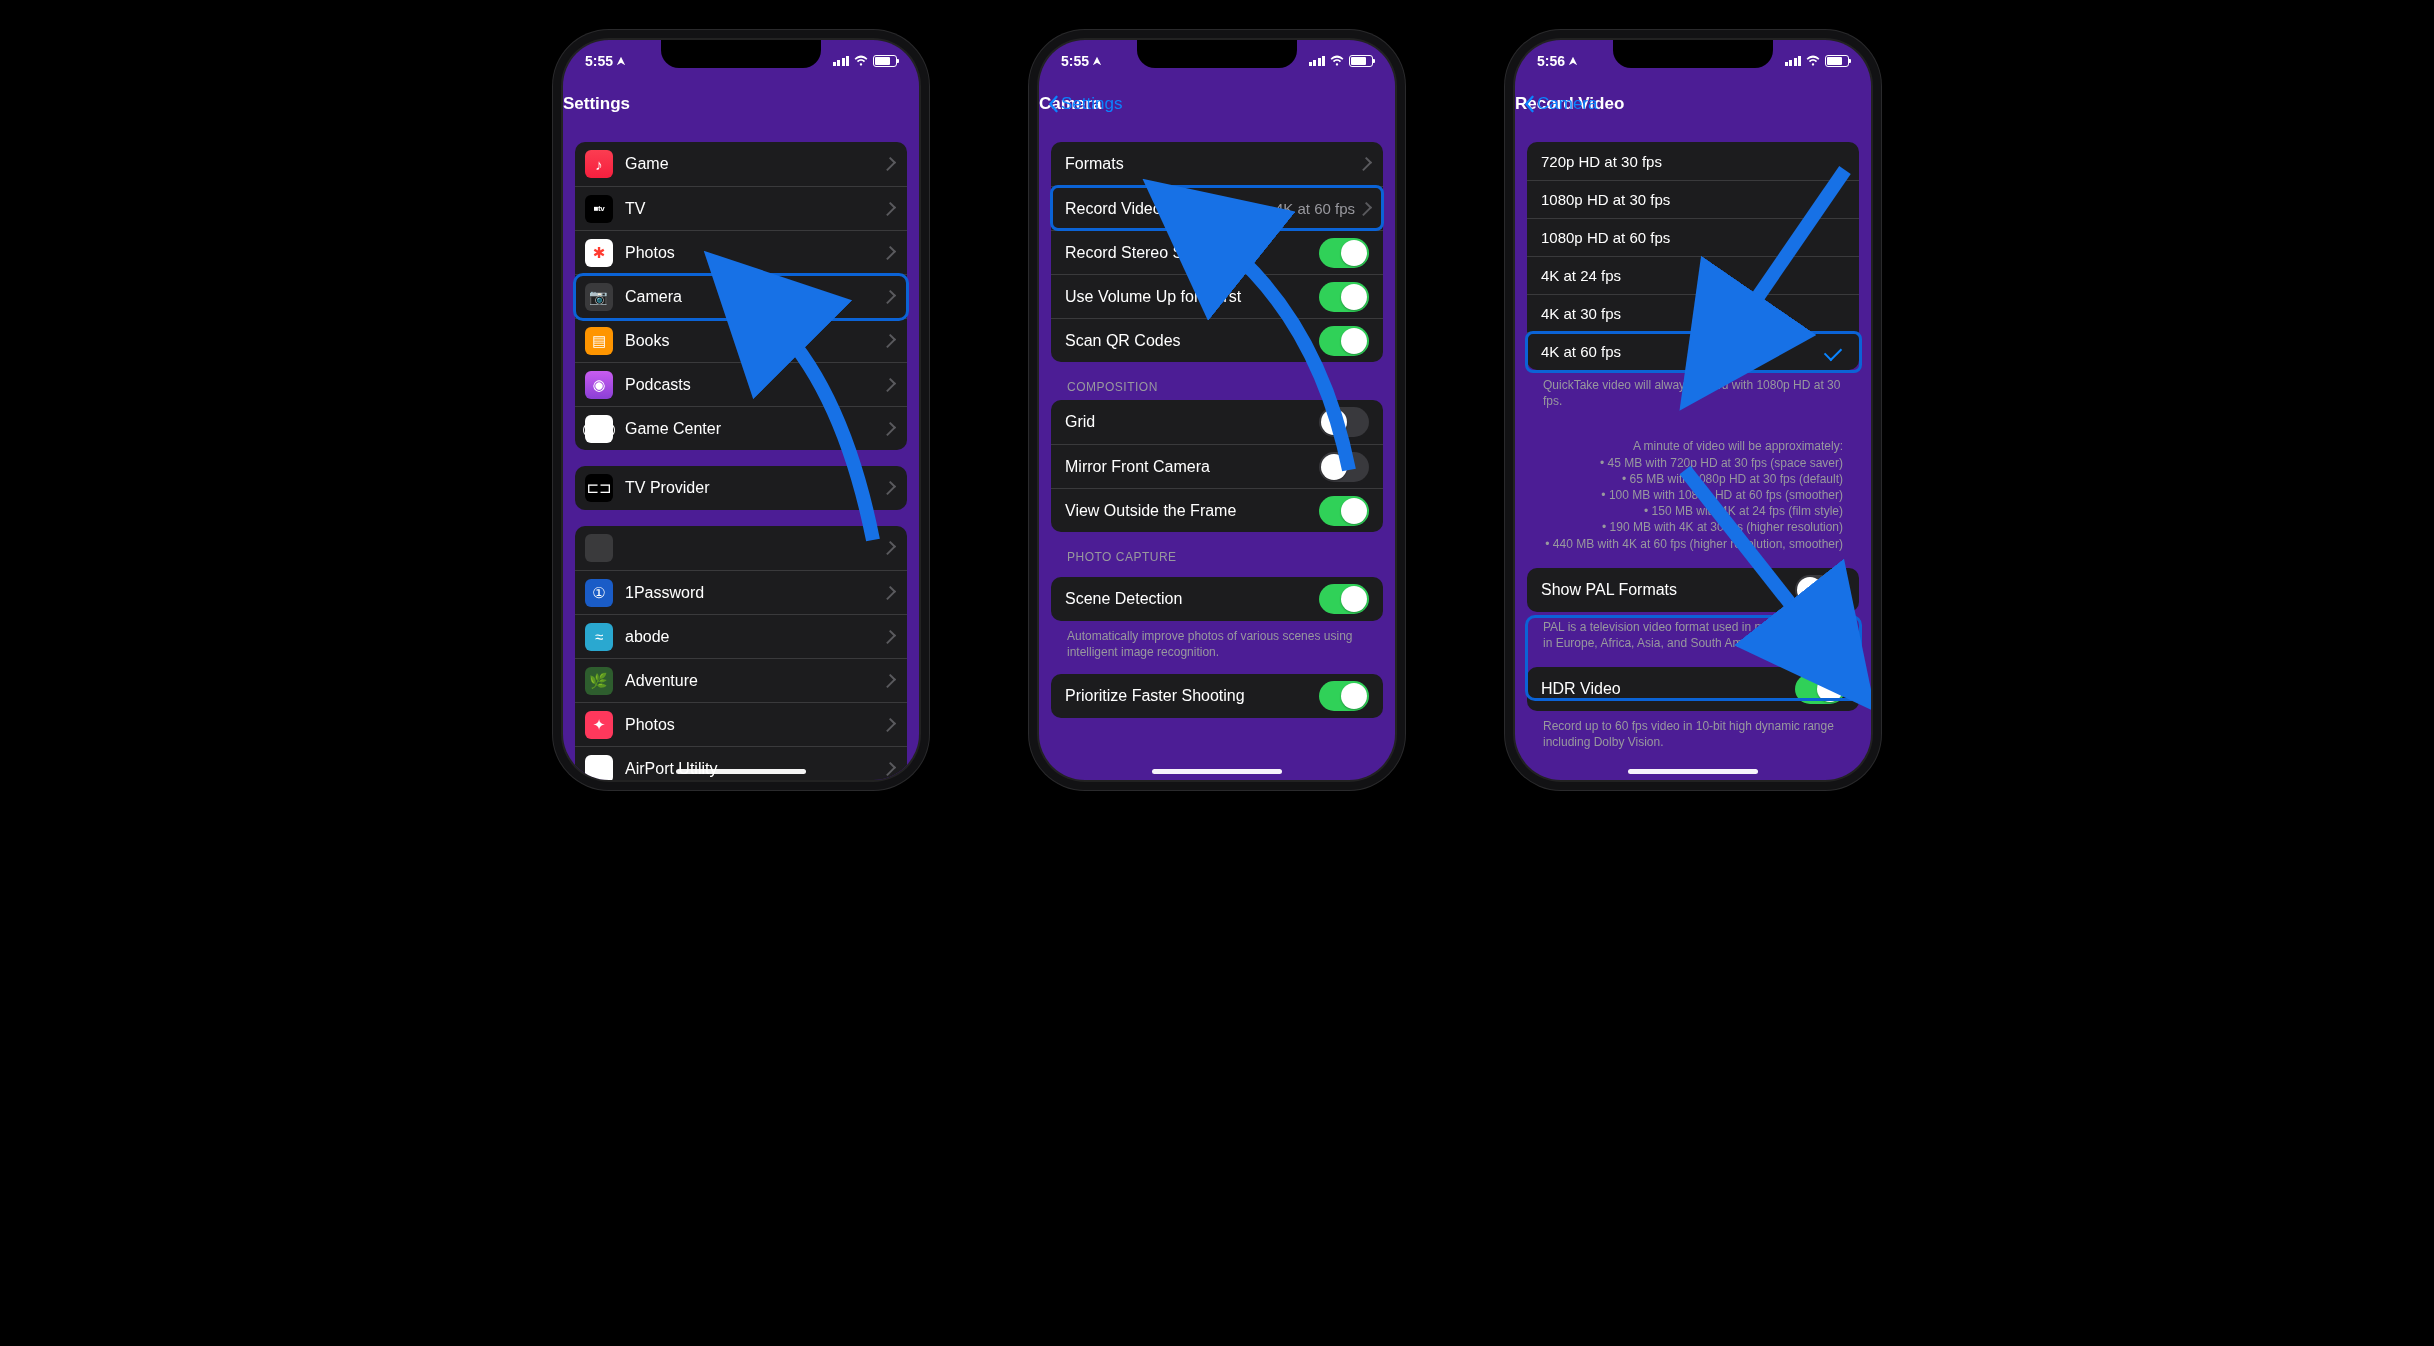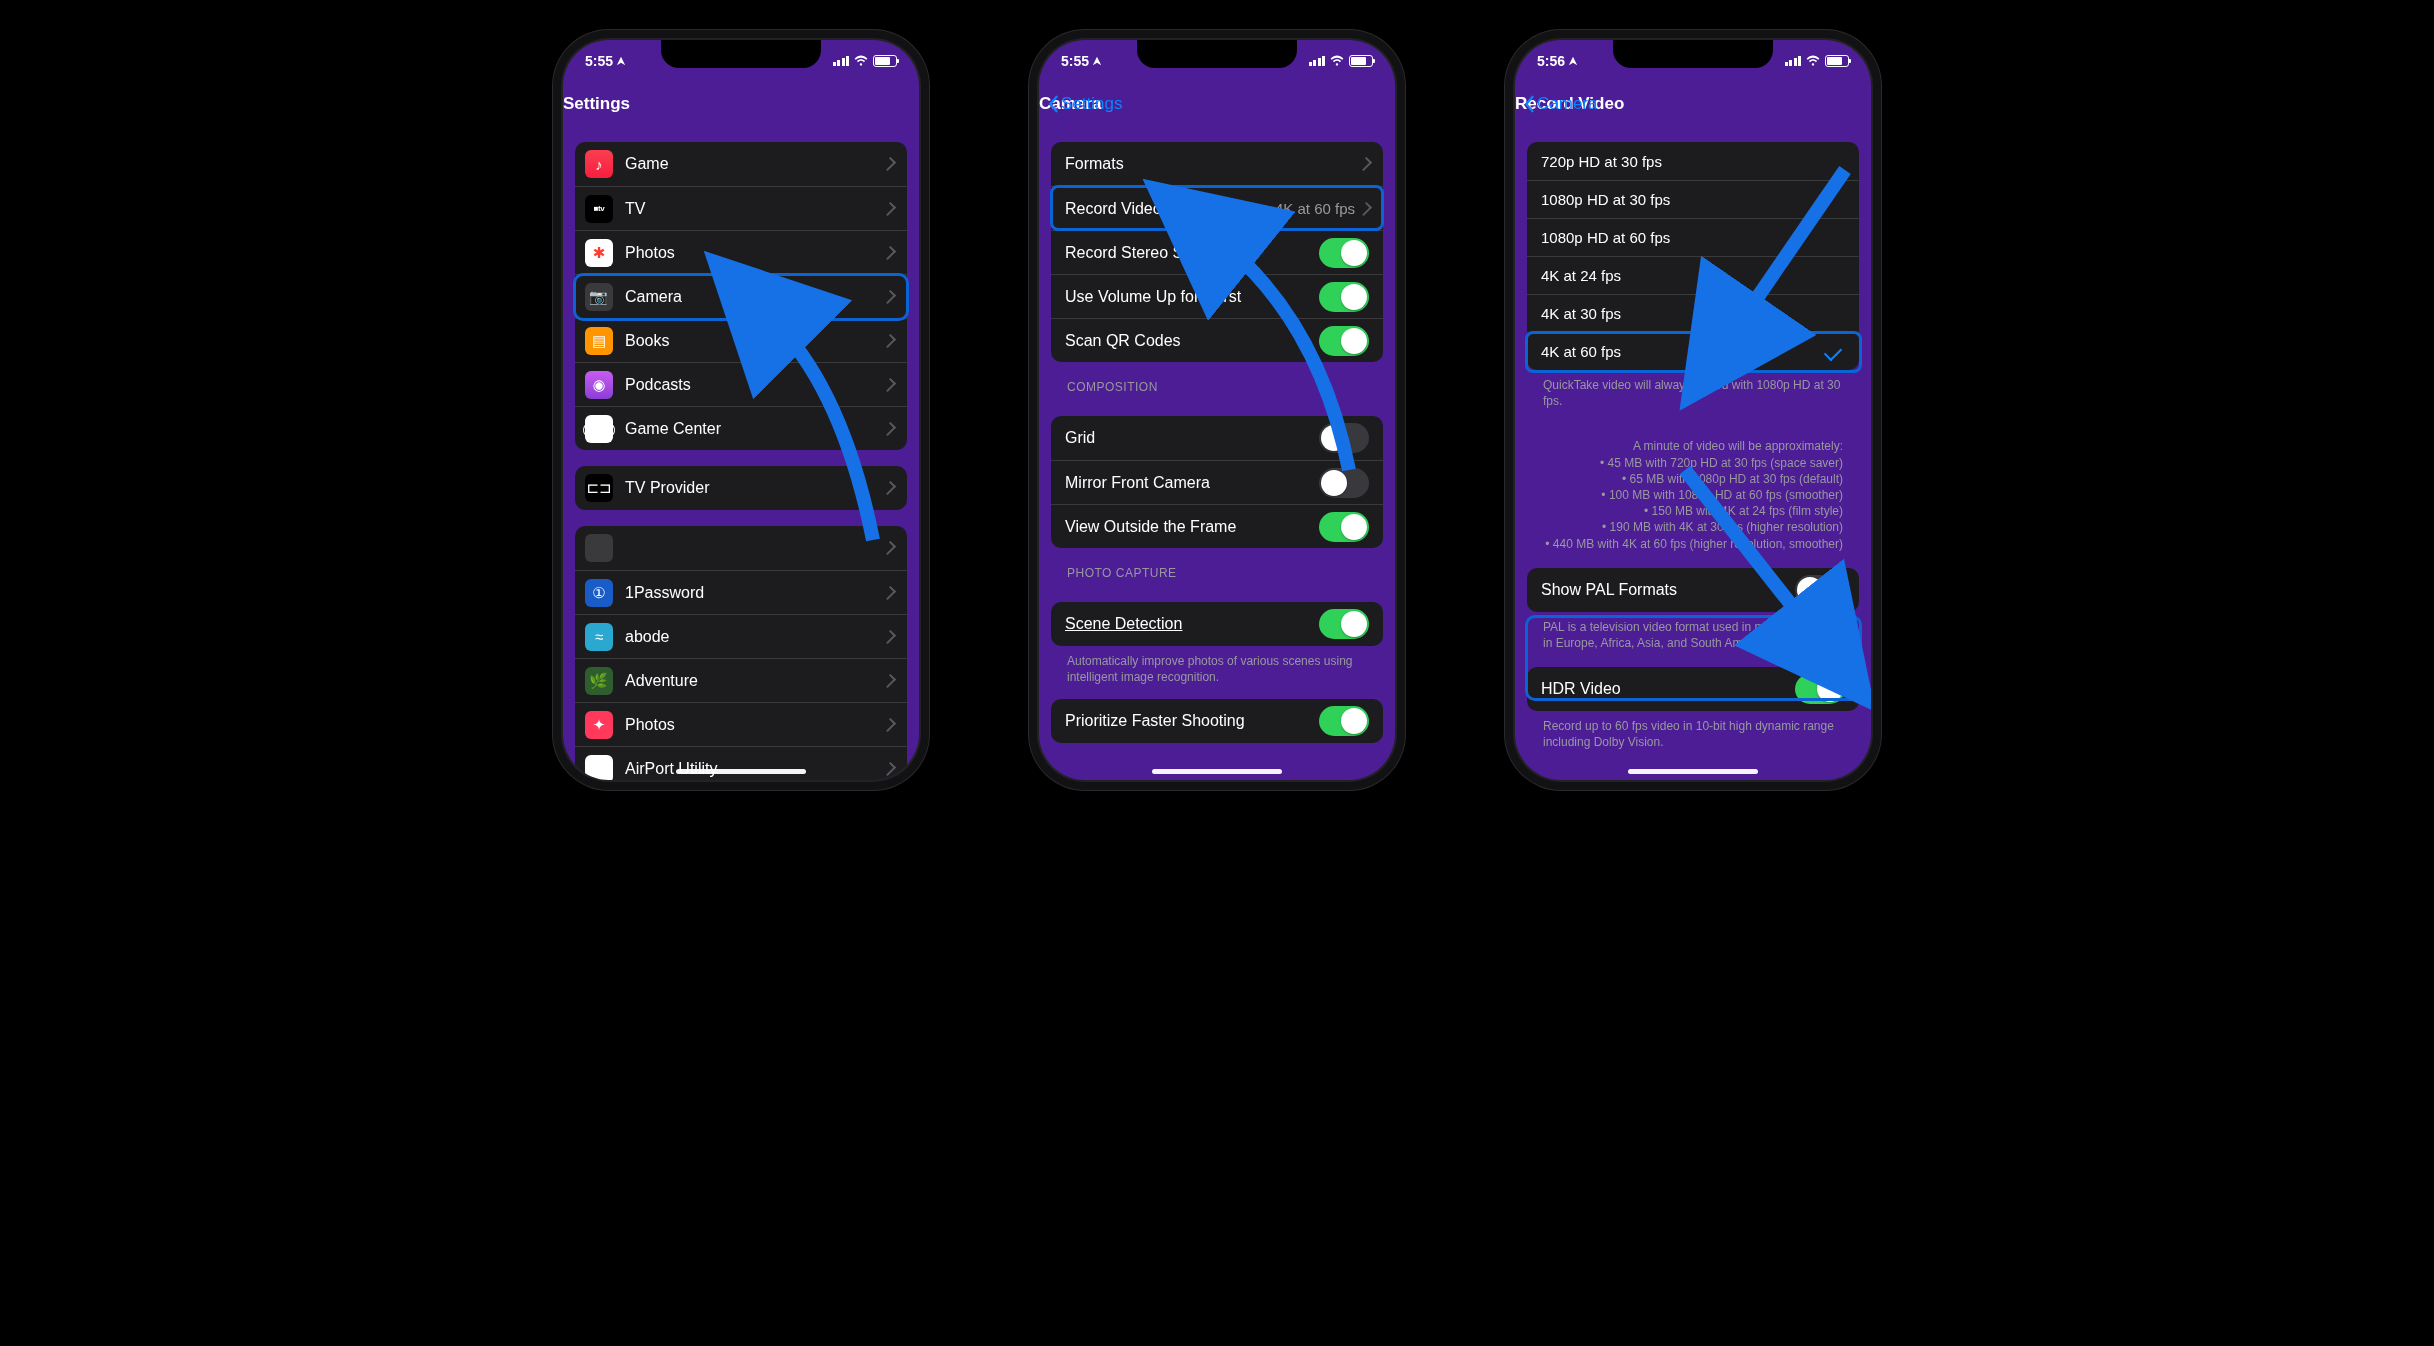--- a/index.html
+++ b/index.html
@@ -367,42 +367,42 @@
           </span>
         </div>
         <div class="row">
           <span class="label">Scan QR Codes</span>
           <span class="toggle on">
             <i></i>
           </span>
         </div>
       </div>
       <div class="header-label">COMPOSITION</div>
-      <div class="group" style="margin-top: 16px;">
+      <div class="group" style="margin-top: 0px;">
         <div class="row">
           <span class="label">Grid</span>
           <span class="toggle off">
             <i></i>
           </span>
         </div>
         <div class="row">
           <span class="label">Mirror Front Camera</span>
           <span class="toggle off">
             <i></i>
           </span>
         </div>
         <div class="row">
           <span class="label">View Outside the Frame</span>
           <span class="toggle on">
             <i></i>
           </span>
         </div>
       </div>
       <div class="header-label">PHOTO CAPTURE</div>
-      <div class="group" style="margin-top: 16px; text-decoration: underline;">
+      <div class="group" style="margin-top: 7px;">
         <div class="row">
           <span class="label">Scene Detection</span>
           <span class="toggle on">
             <i></i>
           </span>
         </div>
       </div>
       <div class="footer-label">Automatically improve photos of various scenes using intelligent image recognition.</div>
       <div class="group" style="margin-top: 12px;">
         <div class="row">

